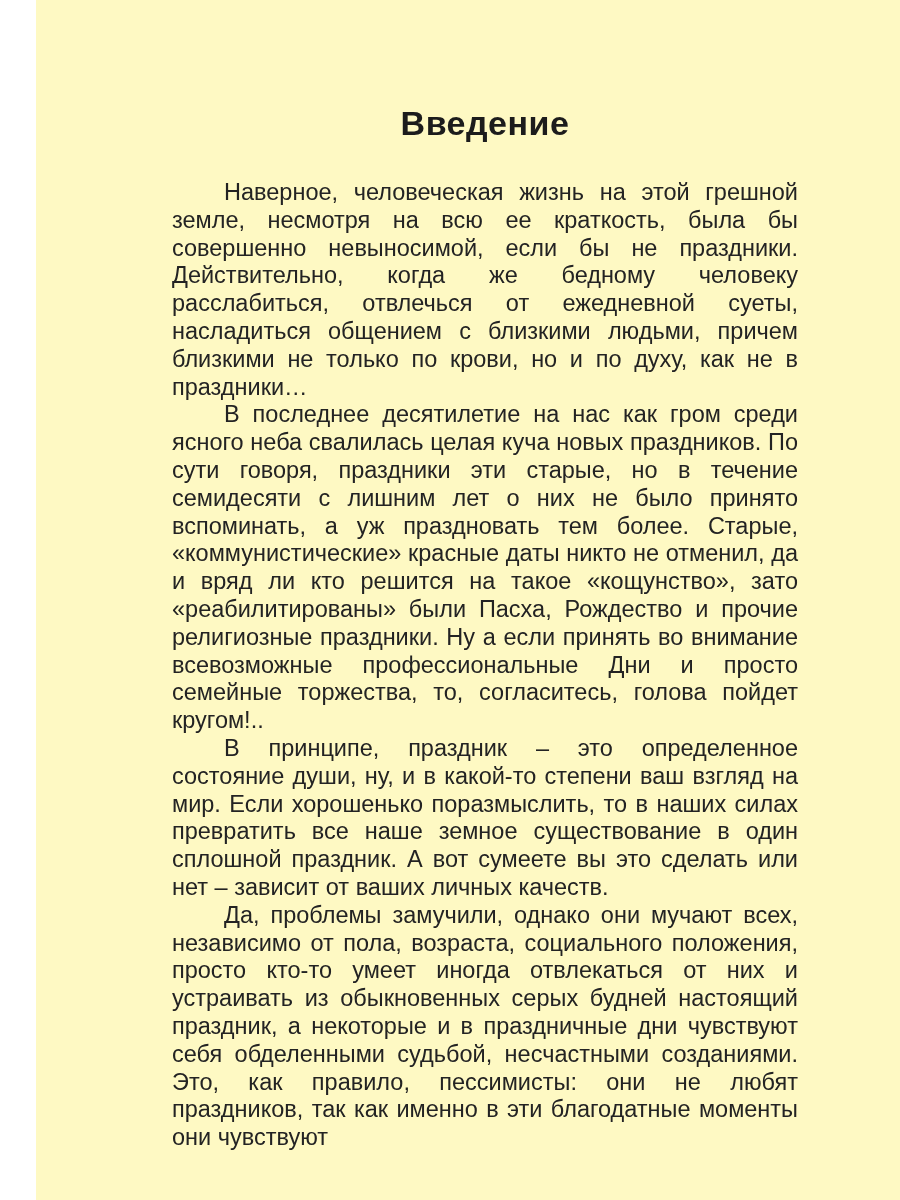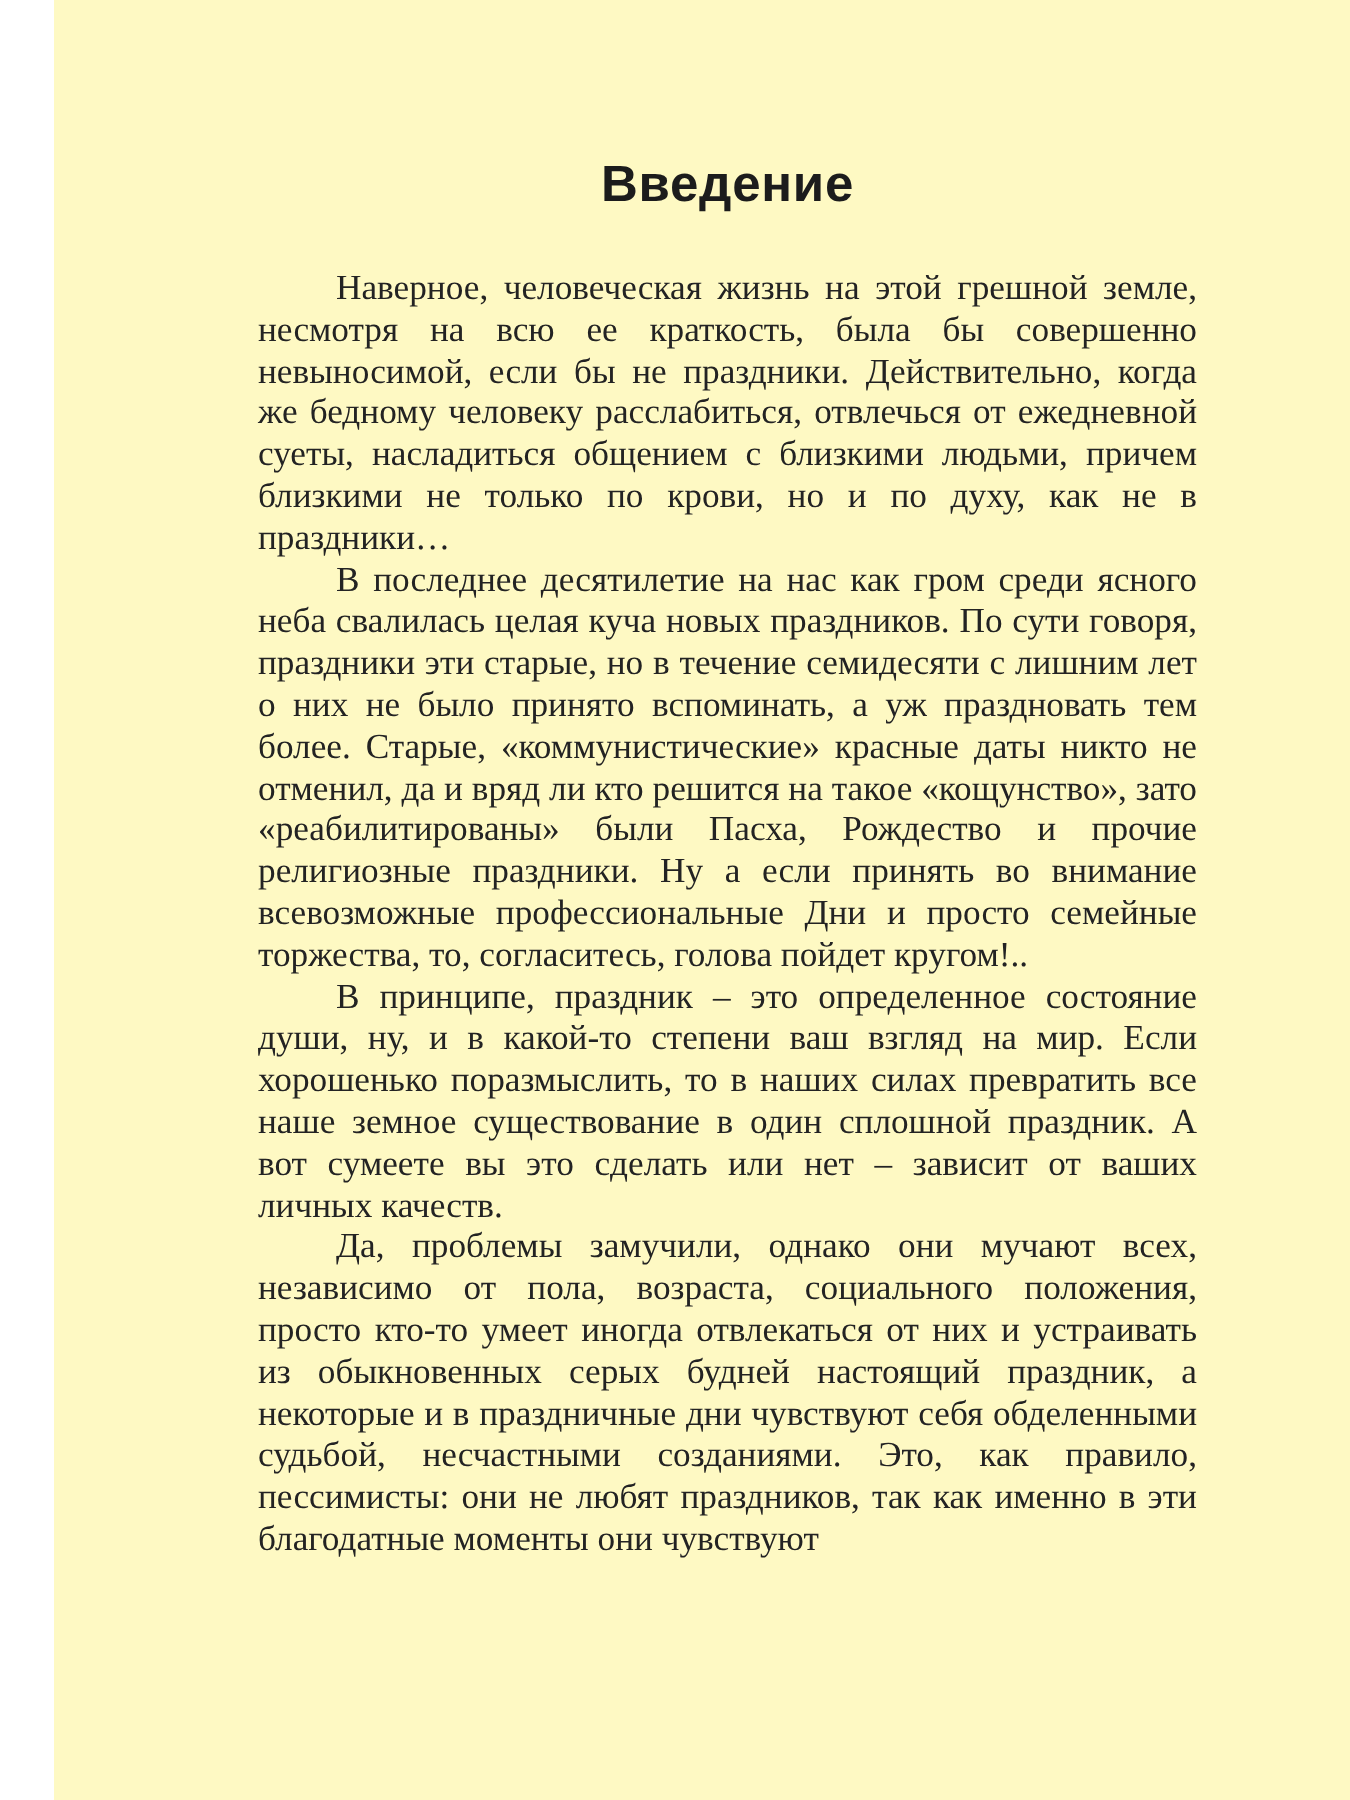--- a/index.html
+++ b/index.html
@@ -26,21 +26,21 @@
     font-family: "Liberation Sans", sans-serif;
     font-weight: bold;
     font-size: 34px;
     line-height: 40px;
     text-align: center;
     color: #1c1c1c;
     letter-spacing: 0.5px;
   }
   .body-paragraph {
     margin: 0;
-    font-family: Liberation Serif, serif;
+    font-family: Liberation Sans, sans-serif;
     font-size: 23.5px;
     line-height: 27.8px;
     text-align: justify;
     text-indent: 52px;
     color: #232323;
     hyphens: none;
     -webkit-hyphens: none;
   }
 </style>
 </head>

